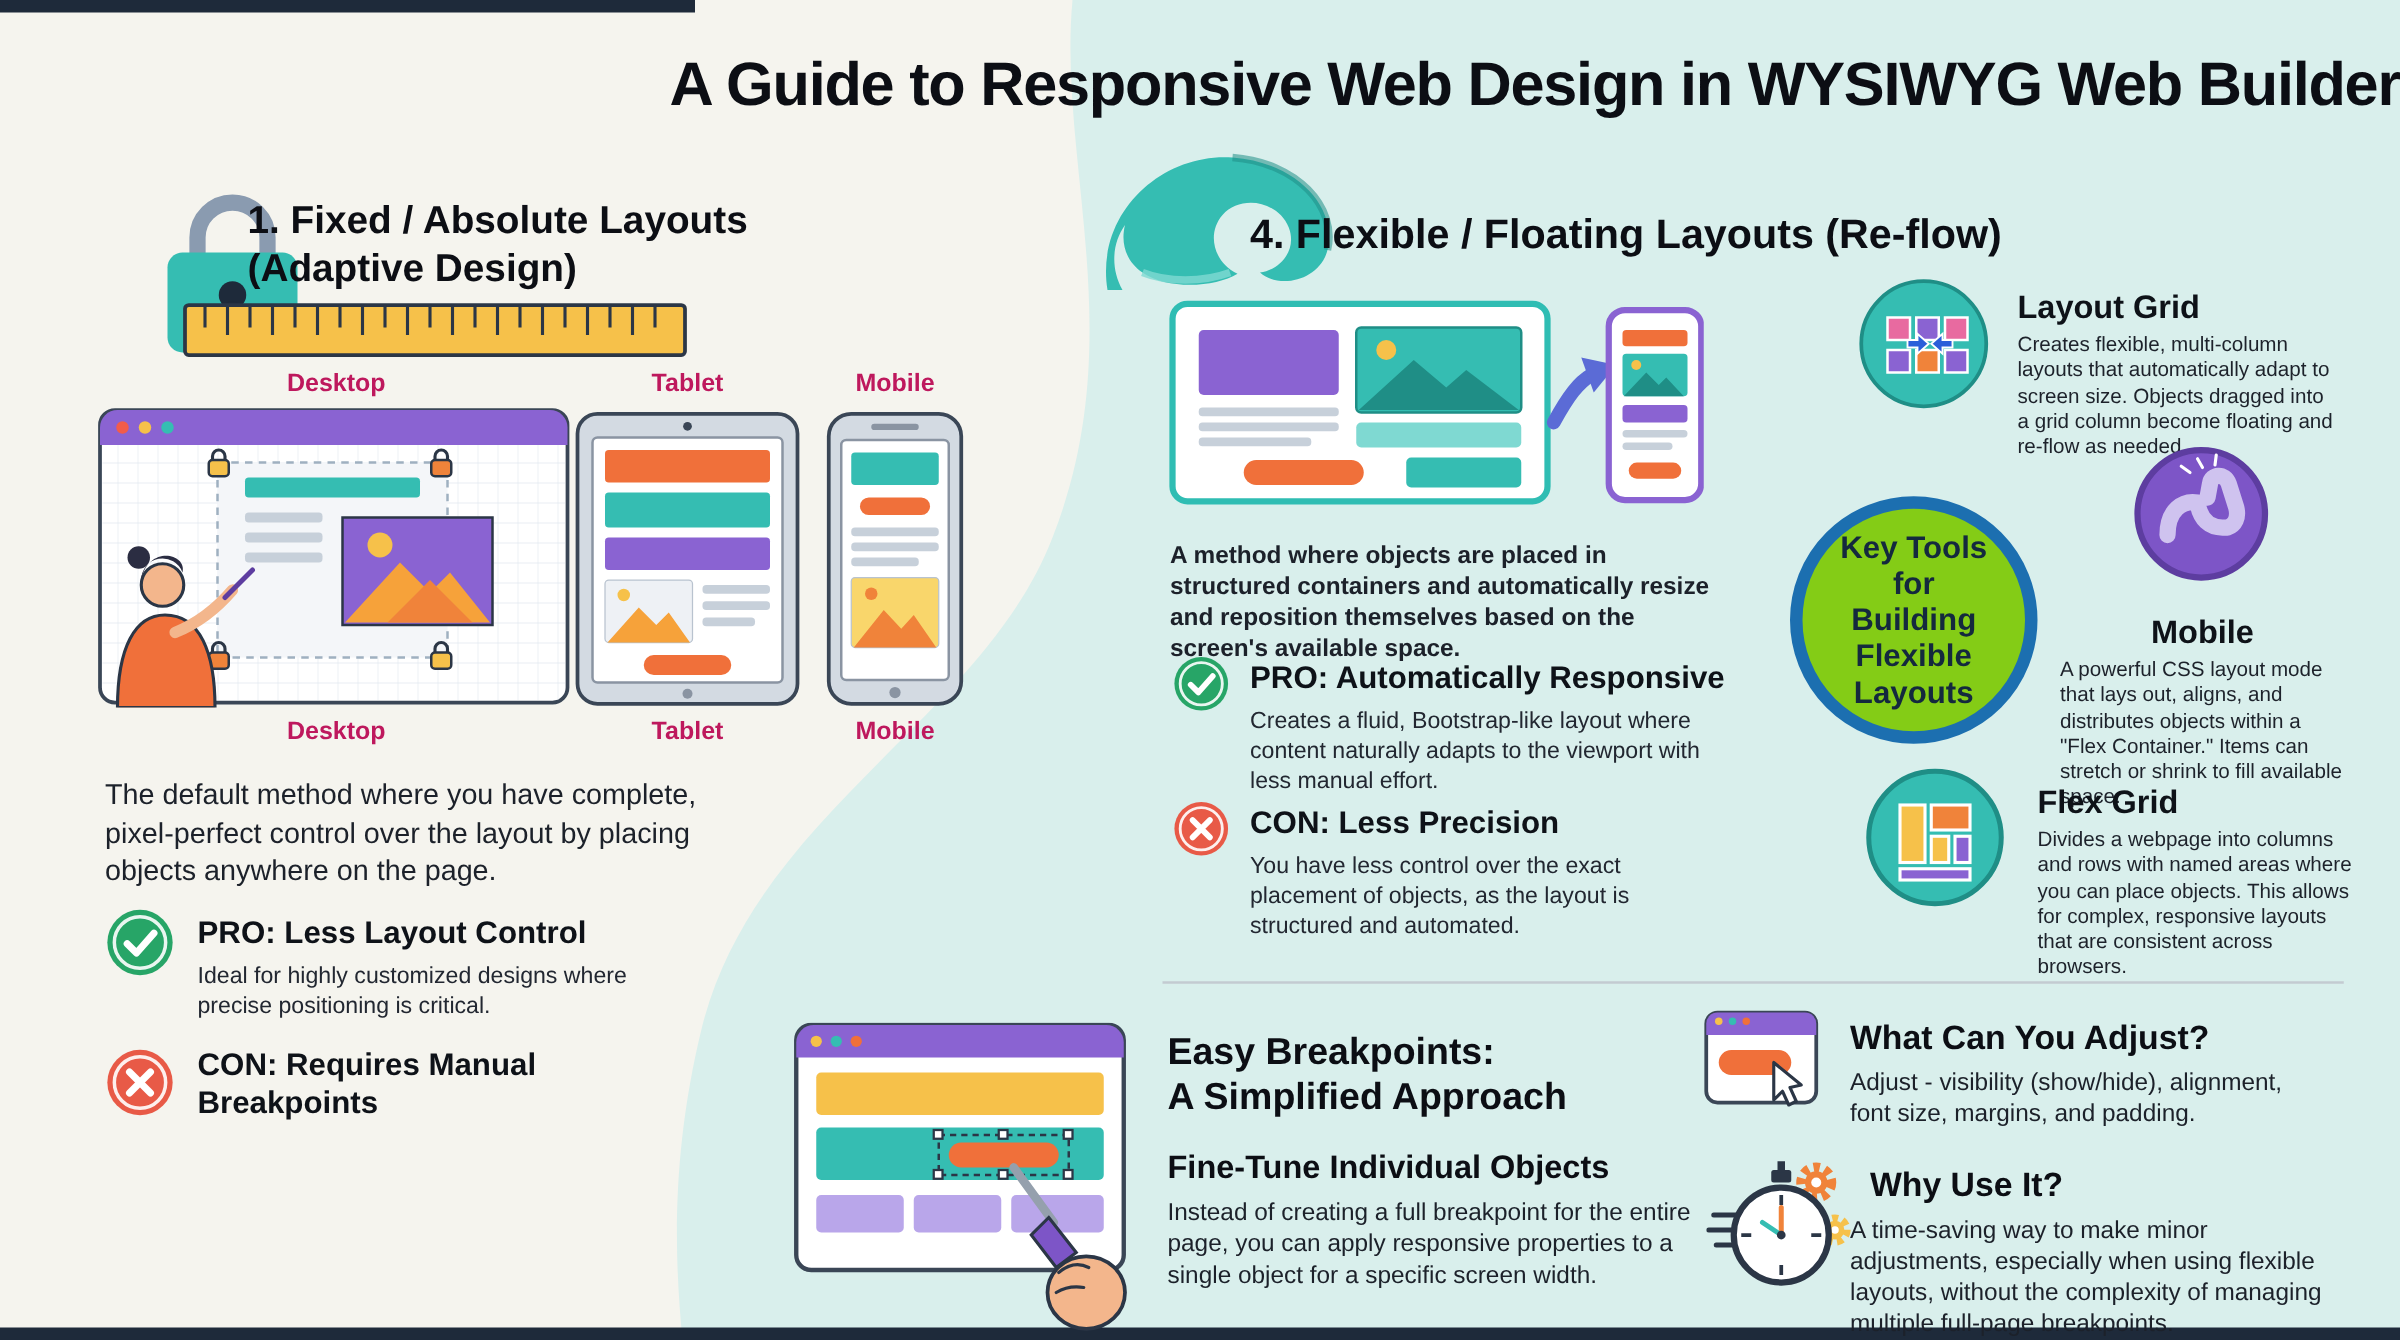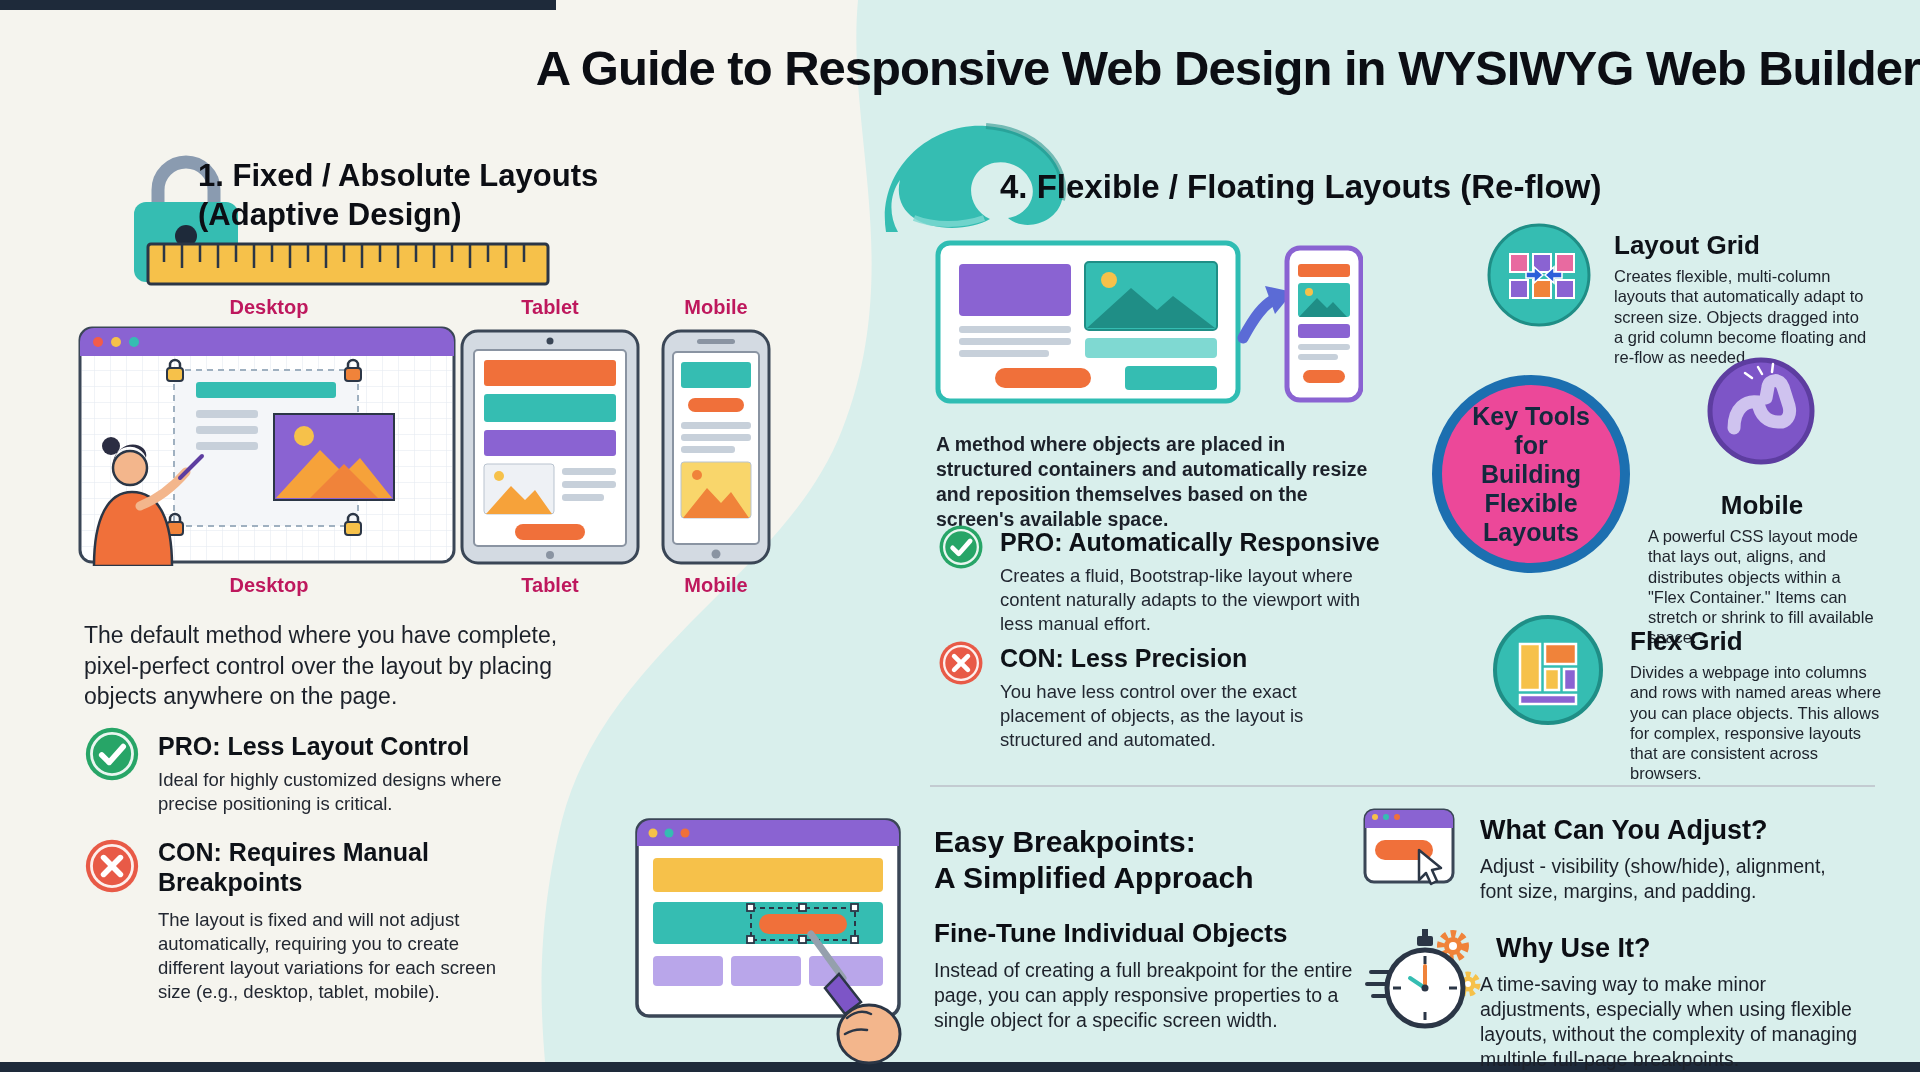--- a/index.html
+++ b/index.html
@@ -21,22 +21,22 @@
   .devlabel { font-size:20px; font-weight:700; text-align:center; color:#be185d; }
   .desc { font-size:23px; line-height:1.33; color:#1c212a; }
   .procon-title { font-size:25px; font-weight:800; color:#0e1218; line-height:1.18; }
   .procon-body { font-size:18.5px; line-height:1.3; color:#222731; }
   .tool-title { font-size:26px; font-weight:800; color:#0e1218; }
   .tool-body { font-size:16.5px; line-height:1.23; color:#1d222b; }
   .bp-h { font-size:30px; font-weight:800; color:#0c0e14; line-height:1.2; }
   .bp-sub { font-size:26px; font-weight:800; color:#0c0e14; }
   .bp-body { font-size:19.5px; line-height:1.29; color:#1c212a; }
   .badge {
-    position:absolute; left:1432px; top:375px; width:198px; height:198px;
-    border-radius:50%; background:#ec4899; border:10px solid #1c6fb0;
+    position:absolute; left:1432px; top:397px; width:198px; height:198px;
+    border-radius:50%; background:#84cc16; border:10px solid #1c6fb0;
     display:flex; align-items:center; justify-content:center; text-align:center;
     font-size:25px; font-weight:800; color:#14293e; line-height:1.16; padding:24px;
   }
   .divider { position:absolute; left:930px; top:785px; width:945px; height:2px; background:#c3cbd1; }
 </style>
 </head>
 <body>
 
 <div class="canvas">
 
@@ -159,21 +159,20 @@
   </svg>
   <div class="abs procon-title" style="left:158px; top:732px;">PRO: Less Layout Control</div>
   <div class="abs procon-body" style="left:158px; top:768px; width:372px;">Ideal for highly customized designs where precise positioning is critical.</div>
 
   <svg class="abs" style="left:84px; top:838px; width:56px; height:56px;" viewBox="0 0 60 60">
     <circle cx="30" cy="30" r="28" fill="#e85a47"></circle>
     <circle cx="30" cy="30" r="22" fill="none" stroke="#ffffff" stroke-width="3" opacity="0.9"></circle>
     <path d="M21 21 L39 39 M39 21 L21 39" stroke="#ffffff" stroke-width="6" stroke-linecap="round"></path>
   </svg>
   <div class="abs procon-title" style="left:158px; top:838px; width:300px;">CON: Requires Manual Breakpoints</div>
-  <div class="abs procon-body" style="left:158px; top:908px; width:362px;">The layout is fixed and will not adjust automatically, requiring you to create different layout variations for each screen size (e.g., desktop, tablet, mobile).</div>
 
   <svg class="abs" style="left:876px; top:114px; width:215px; height:125px;" viewBox="0 0 215 125">
     <path d="M10 118 C0 56, 54 8, 110 12 C162 16, 194 52, 186 86 C180 110, 148 118, 132 104 C148 102, 162 86, 155 68 C146 46, 116 42, 102 58 C89 73, 95 96, 114 105 C96 116, 58 118, 38 104 C26 96, 20 82, 24 66 C14 80, 12 100, 22 118 Z" fill="#35bdb2"></path>
     <path d="M110 12 C162 16, 194 52, 186 86" fill="none" stroke="#1f8e86" stroke-width="6" opacity="0.55"></path>
     <path d="M38 104 C58 112, 86 112, 108 104" fill="none" stroke="#7fd9d2" stroke-width="6" opacity="0.8"></path>
   </svg>
 
   <div class="abs h2s" style="left:1000px; top:168px;">4. Flexible / Floating Layouts (Re-flow)</div>
 
   <svg class="abs" style="left:935px; top:240px; width:428px; height:180px;" viewBox="0 0 428 180">

